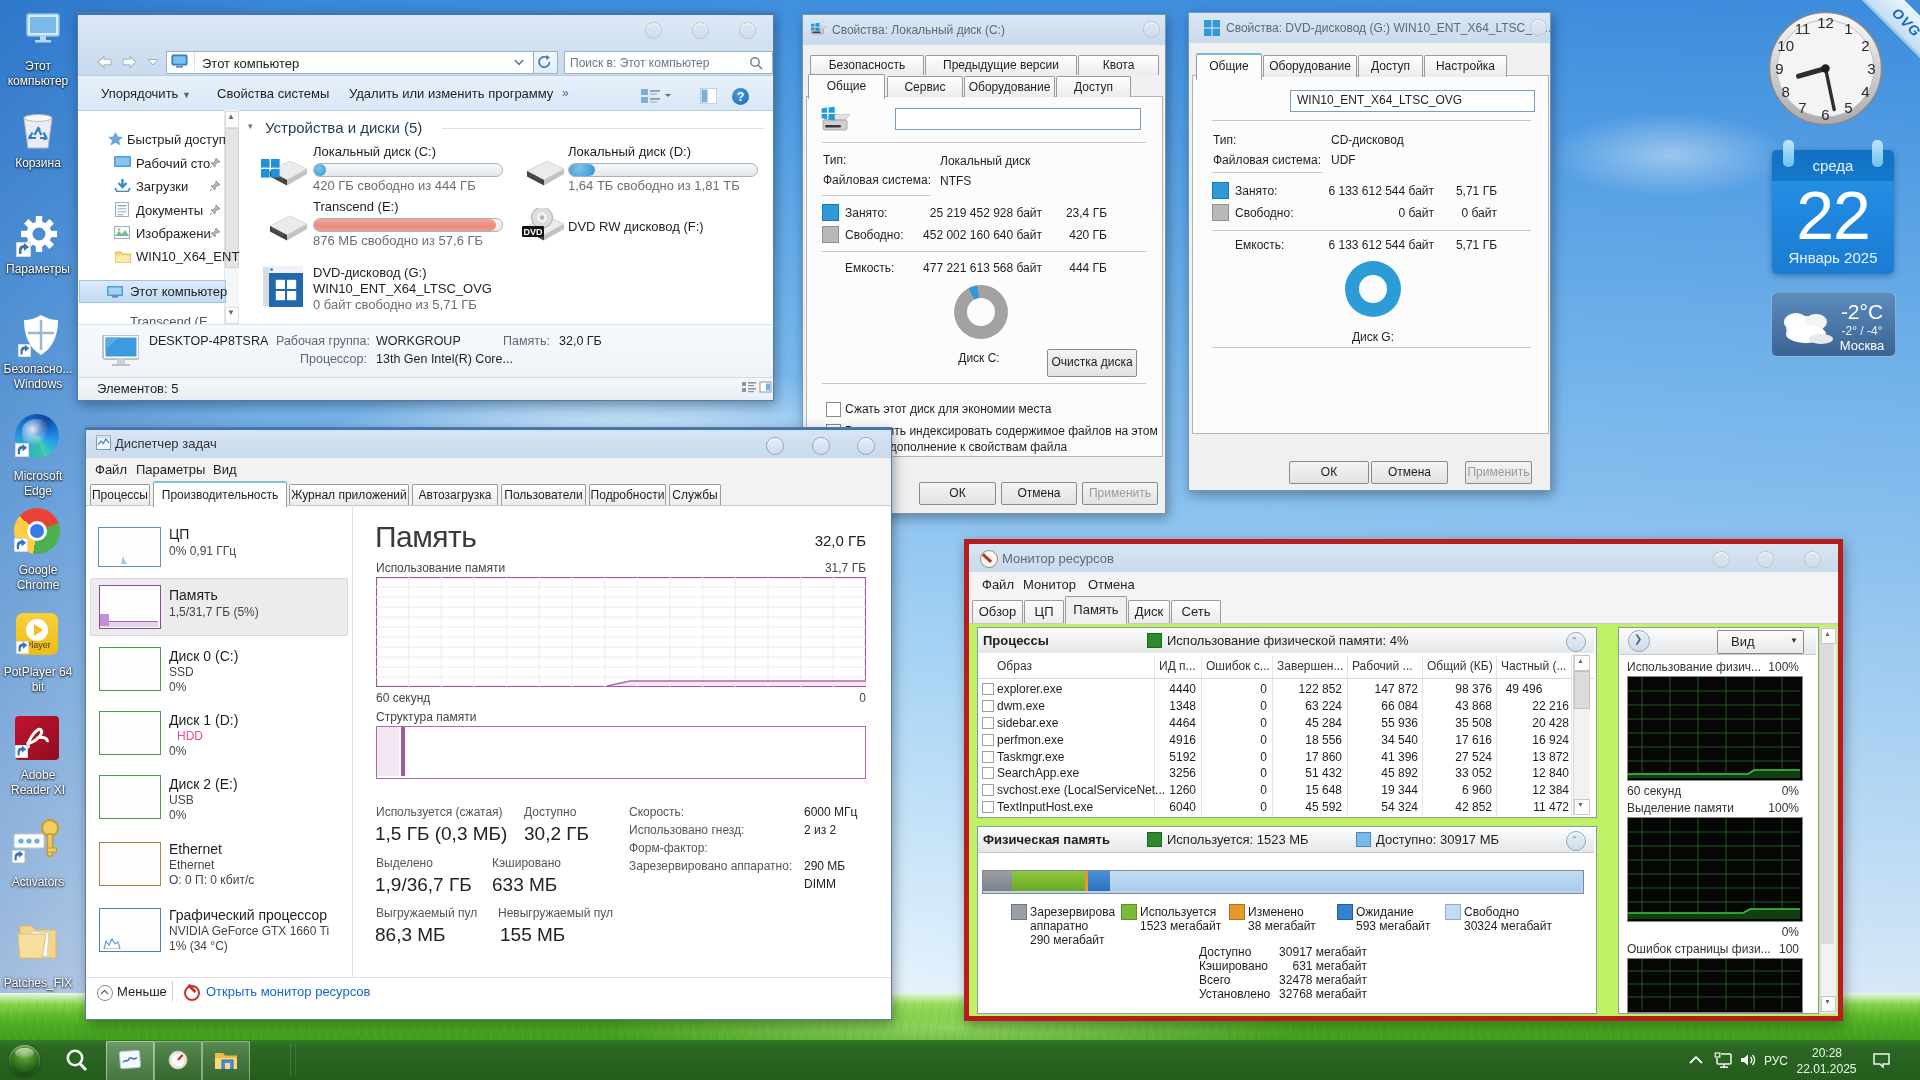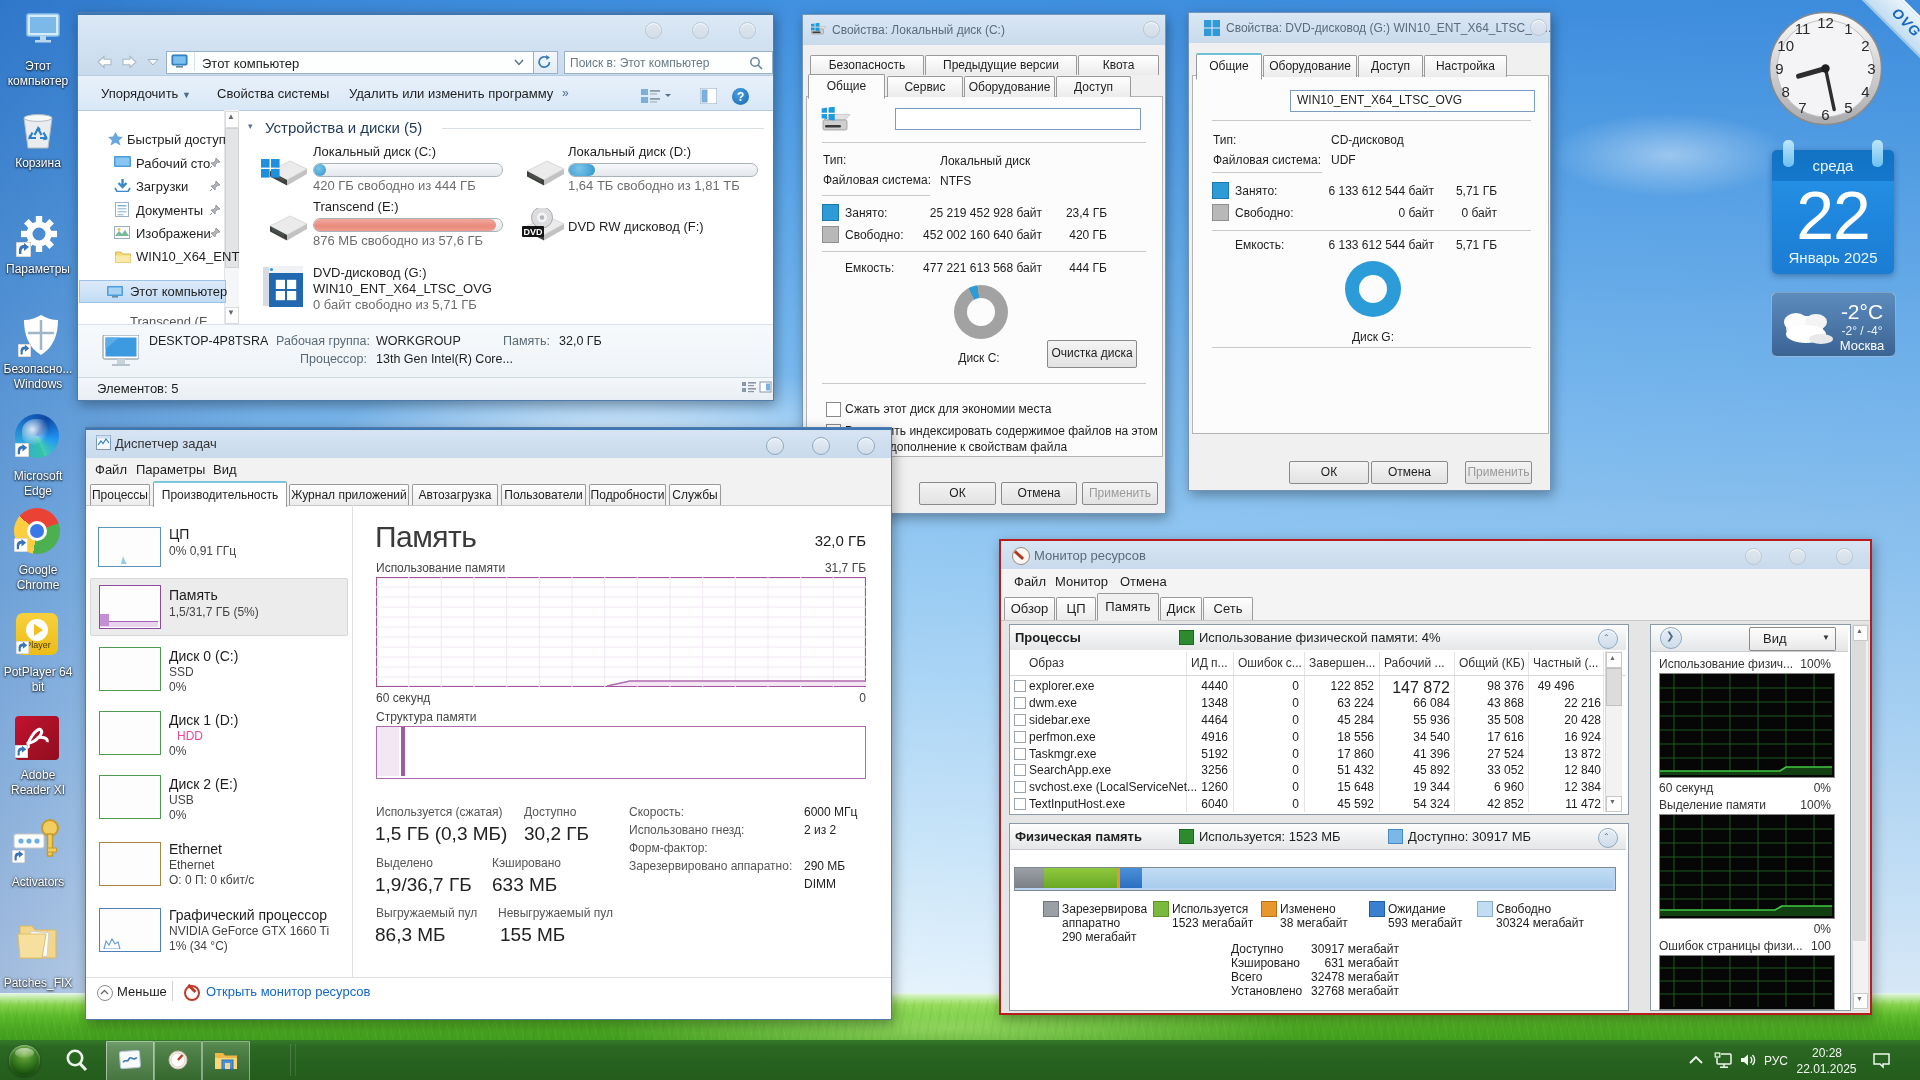--- a/index.html
+++ b/index.html
@@ -471,21 +471,21 @@
  <div class="t" style="left:42px;top:213px;font-size:12px;">Свободно:</div>
  <div class="t" style="left:109px;top:213px;width:130px;text-align:right;font-size:12px;">452 002 160 640 байт</div>
  <div class="t" style="left:244px;top:213px;width:60px;text-align:right;font-size:12px;">420 ГБ</div>
  <div class="sep" style="left:19px;top:236px;width:324px;"></div>
  <div class="t" style="left:42px;top:246px;font-size:12px;">Емкость:</div>
  <div class="t" style="left:109px;top:246px;width:130px;text-align:right;font-size:12px;">477 221 613 568 байт</div>
  <div class="t" style="left:244px;top:246px;width:60px;text-align:right;font-size:12px;">444 ГБ</div>
  <div class="a" style="left:151px;top:270px;width:54px;height:54px;border-radius:50%;background:conic-gradient(from 332deg,#2e9bd6 0deg 20deg,#a2a2a2 20deg 360deg);"></div>
  <div class="a" style="left:164px;top:283px;width:28px;height:28px;border-radius:50%;background:#fcfcfc;"></div>
  <div class="t" style="left:136px;top:336px;width:80px;text-align:center;font-size:12px;">Диск C:</div>
- <div class="btn" style="left:244px;top:325px;width:88px;height:26px;font-size:12px;line-height:25px;">Очистка диска</div>
+ <div class="btn" style="left:244px;top:334px;width:88px;height:26px;font-size:12px;line-height:25px;">Очистка диска</div>
  <div class="sep" style="left:19px;top:368px;width:324px;"></div>
  <div class="chk" style="left:23px;top:387px;"></div>
  <div class="t" style="left:42px;top:387px;font-size:12px;">Сжать этот диск для экономии места</div>
  <div class="chk" style="left:23px;top:409px;"></div>
  <div class="t" style="left:42px;top:409px;font-size:12px;">Разрешить индексировать содержимое файлов на этом</div>
  <div class="t" style="left:42px;top:425px;font-size:12px;">диске в дополнение к свойствам файла</div>
  <div class="btn" style="left:116px;top:467px;width:75px;height:21px;font-size:12px;line-height:20px;">ОК</div>
  <div class="btn" style="left:198px;top:467px;width:74px;height:21px;font-size:12px;line-height:20px;">Отмена</div>
  <div class="btn" style="left:279px;top:467px;width:74px;height:21px;font-size:12px;line-height:20px;color:#9a9a9a;">Применить</div>
 </div>
@@ -642,21 +642,21 @@
  <svg class="a" style="left:14px;top:561px;" width="9" height="6" viewBox="0 0 9 6">
       <path d="M1 5 L4.5 1.5 L8 5" stroke="#6a6a6a" stroke-width="1.3" fill="none"></path>
     </svg>
  <div class="t" style="left:31px;top:556px;font-size:13px;">Меньше</div>
  <div class="a" style="left:86px;top:553px;width:1px;height:20px;background:#d0d0d0;"></div>
  <div class="a" style="left:98px;top:557px;width:12px;height:12px;border-radius:50%;border:2px solid #c03a2a;background:#fff;"></div>
  <div class="a" style="left:101px;top:559px;width:10px;height:2.6px;background:#c03a2a;transform:rotate(45deg);"></div>
  <div class="t" style="left:120px;top:556px;font-size:13px;color:#1467c8;">Открыть монитор ресурсов</div>
 </div>
 
-<div class="win" style="left:999px;top:539px;width:869px;height:472px;border:2px solid #b91c1c;background:#e5e5e5;z-index:8;">
+<div class="win" style="left:964px;top:539px;width:869px;height:472px;border:5px solid #b91c1c;background:#bef264;z-index:8;">
  <div class="a" style="left:0;top:0;width:869px;height:28px;background:linear-gradient(180deg,#d8e5f3,#c8daec);"></div>
  <div class="a" style="left:11px;top:6px;width:16px;height:16px;border-radius:50%;background:#faf6f2;border:1px solid #9a8a80;"></div>
  <div class="a" style="left:14px;top:9px;width:11px;height:2.8px;background:#b03a20;transform:rotate(42deg);transform-origin:left center;"></div>
  <div class="t" style="left:33px;top:7px;font-size:13px;color:#5c6b7a;">Монитор ресурсов</div>
  <div class="cir faint" style="left:744px;top:7px;width:15px;height:15px;"></div>
  <div class="cir faint" style="left:788px;top:7px;width:15px;height:15px;"></div>
  <div class="cir faint" style="left:835px;top:7px;width:15px;height:15px;"></div>
  <div class="a" style="left:0;top:28px;width:869px;height:24px;background:#f4f4f4;"></div>
  <div class="t" style="left:13px;top:33px;font-size:13px;">Файл</div>
  <div class="t" style="left:54px;top:33px;font-size:13px;">Монитор</div>
@@ -695,21 +695,21 @@
  <div class="a" style="left:605px;top:111px;width:14px;height:14px;background:#fdfdfd;border:1px solid #c8c8c8;"></div>
  <div class="t" style="left:608px;top:113px;font-size:7px;color:#6a6a6a;">▲</div>
  <div class="a" style="left:605px;top:127px;width:14px;height:36px;background:#dcdcdc;border:1px solid #c0c0c0;"></div>
  <div class="a" style="left:605px;top:255px;width:14px;height:14px;background:#fdfdfd;border:1px solid #c8c8c8;"></div>
  <div class="t" style="left:608px;top:257px;font-size:7px;color:#6a6a6a;">▼</div>
  <div class="a" style="left:13px;top:139px;width:10px;height:10px;background:#fff;border:1px solid #9aa2aa;"></div>
  <div class="t" style="left:28px;top:138px;font-size:12px;">explorer.exe</div>
  <div class="t" style="left:137px;top:138px;width:90px;text-align:right;font-size:12px;">4440</div>
  <div class="t" style="left:208px;top:138px;width:90px;text-align:right;font-size:12px;">0</div>
  <div class="t" style="left:283px;top:138px;width:90px;text-align:right;font-size:12px;">122 852</div>
- <div class="t" style="left:359px;top:138px;width:90px;text-align:right;font-size:16px;">147 872</div>
+ <div class="t" style="left:359px;top:138px;width:90px;text-align:right;font-size:12px;">147 872</div>
  <div class="t" style="left:433px;top:138px;width:90px;text-align:right;font-size:12px;">98 376</div>
  <div class="t" style="left:510px;top:138px;width:90px;text-align:center;font-size:12px;">49 496</div>
  <div class="a" style="left:13px;top:156px;width:10px;height:10px;background:#fff;border:1px solid #9aa2aa;"></div>
  <div class="t" style="left:28px;top:155px;font-size:12px;">dwm.exe</div>
  <div class="t" style="left:137px;top:155px;width:90px;text-align:right;font-size:12px;">1348</div>
  <div class="t" style="left:208px;top:155px;width:90px;text-align:right;font-size:12px;">0</div>
  <div class="t" style="left:283px;top:155px;width:90px;text-align:right;font-size:12px;">63 224</div>
  <div class="t" style="left:359px;top:155px;width:90px;text-align:right;font-size:12px;">66 084</div>
  <div class="t" style="left:433px;top:155px;width:90px;text-align:right;font-size:12px;">43 868</div>
  <div class="t" style="left:510px;top:155px;width:90px;text-align:right;font-size:12px;">22 216</div>

